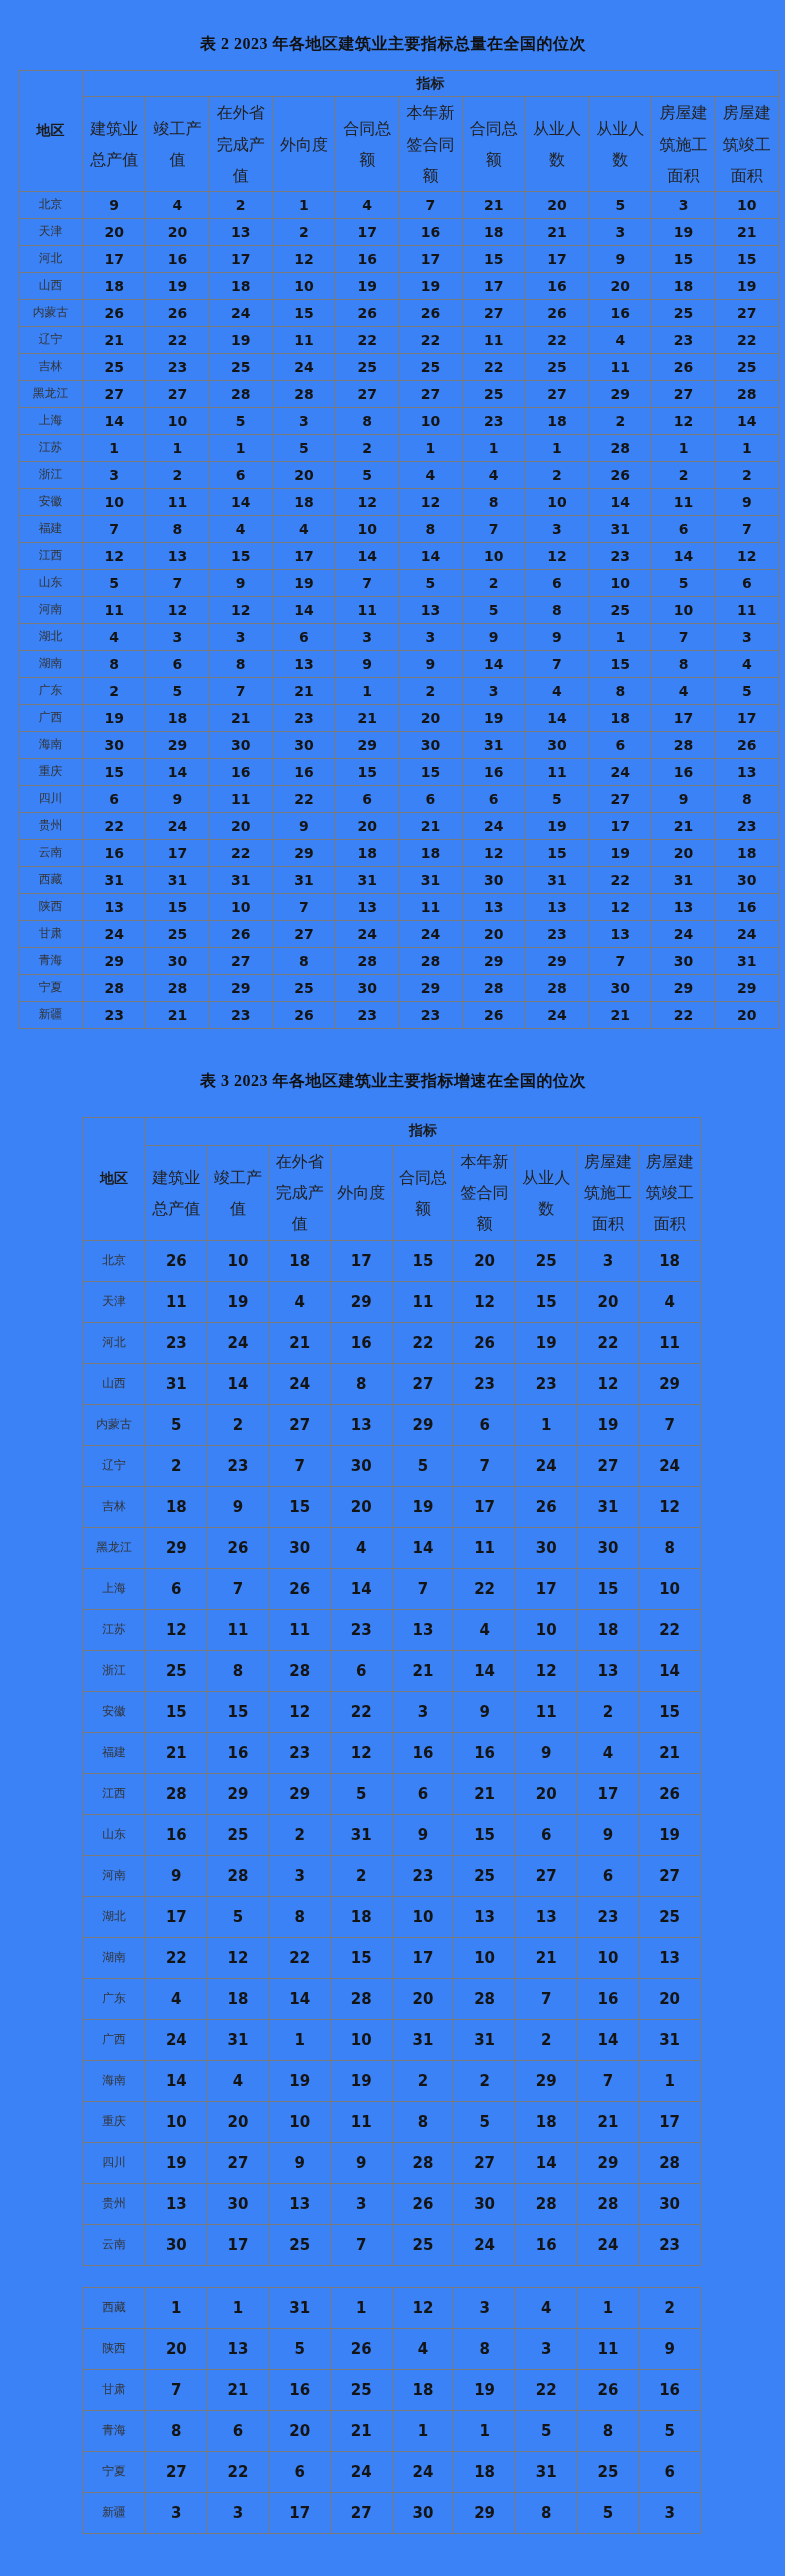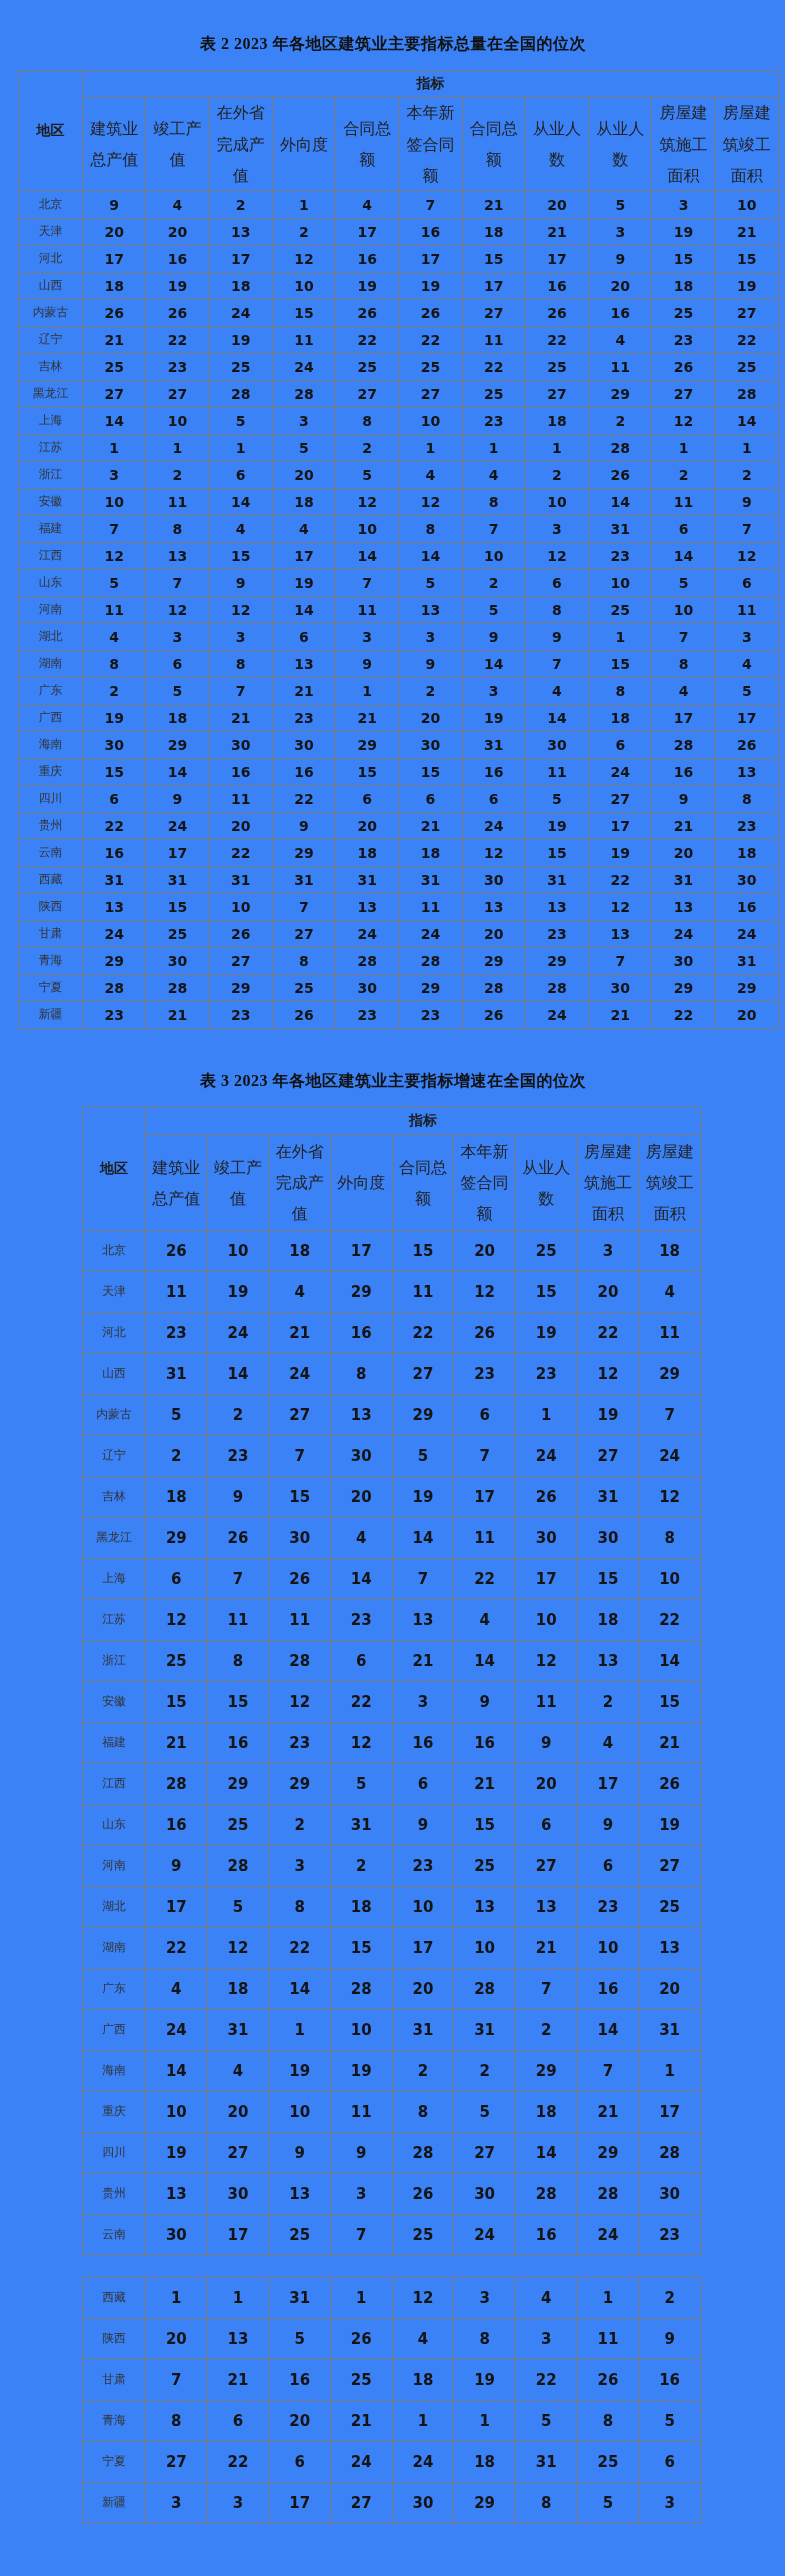--- a/index.html
+++ b/index.html
@@ -12,21 +12,21 @@
     font-family:"Liberation Serif","DejaVu Serif",serif;
   }
   .title {
     text-align:center;
     font-weight:700;
     font-size:16px;
     letter-spacing:0.5px;
     color:#111;
   }
   #title2 { padding-top:34px; margin-bottom:15px; }
-  #title3 { margin-top:42px; margin-bottom:15px; }
+  #title3 { margin-top:42px; margin-bottom:25px; }
 
   table.rank {
     border-collapse:collapse;
     table-layout:fixed;
     border:1.9px solid #6e6e6e;
   }
   table.rank th, table.rank td {
     border:0.9px solid #7a7a7a;
     text-align:center;
     vertical-align:middle;

